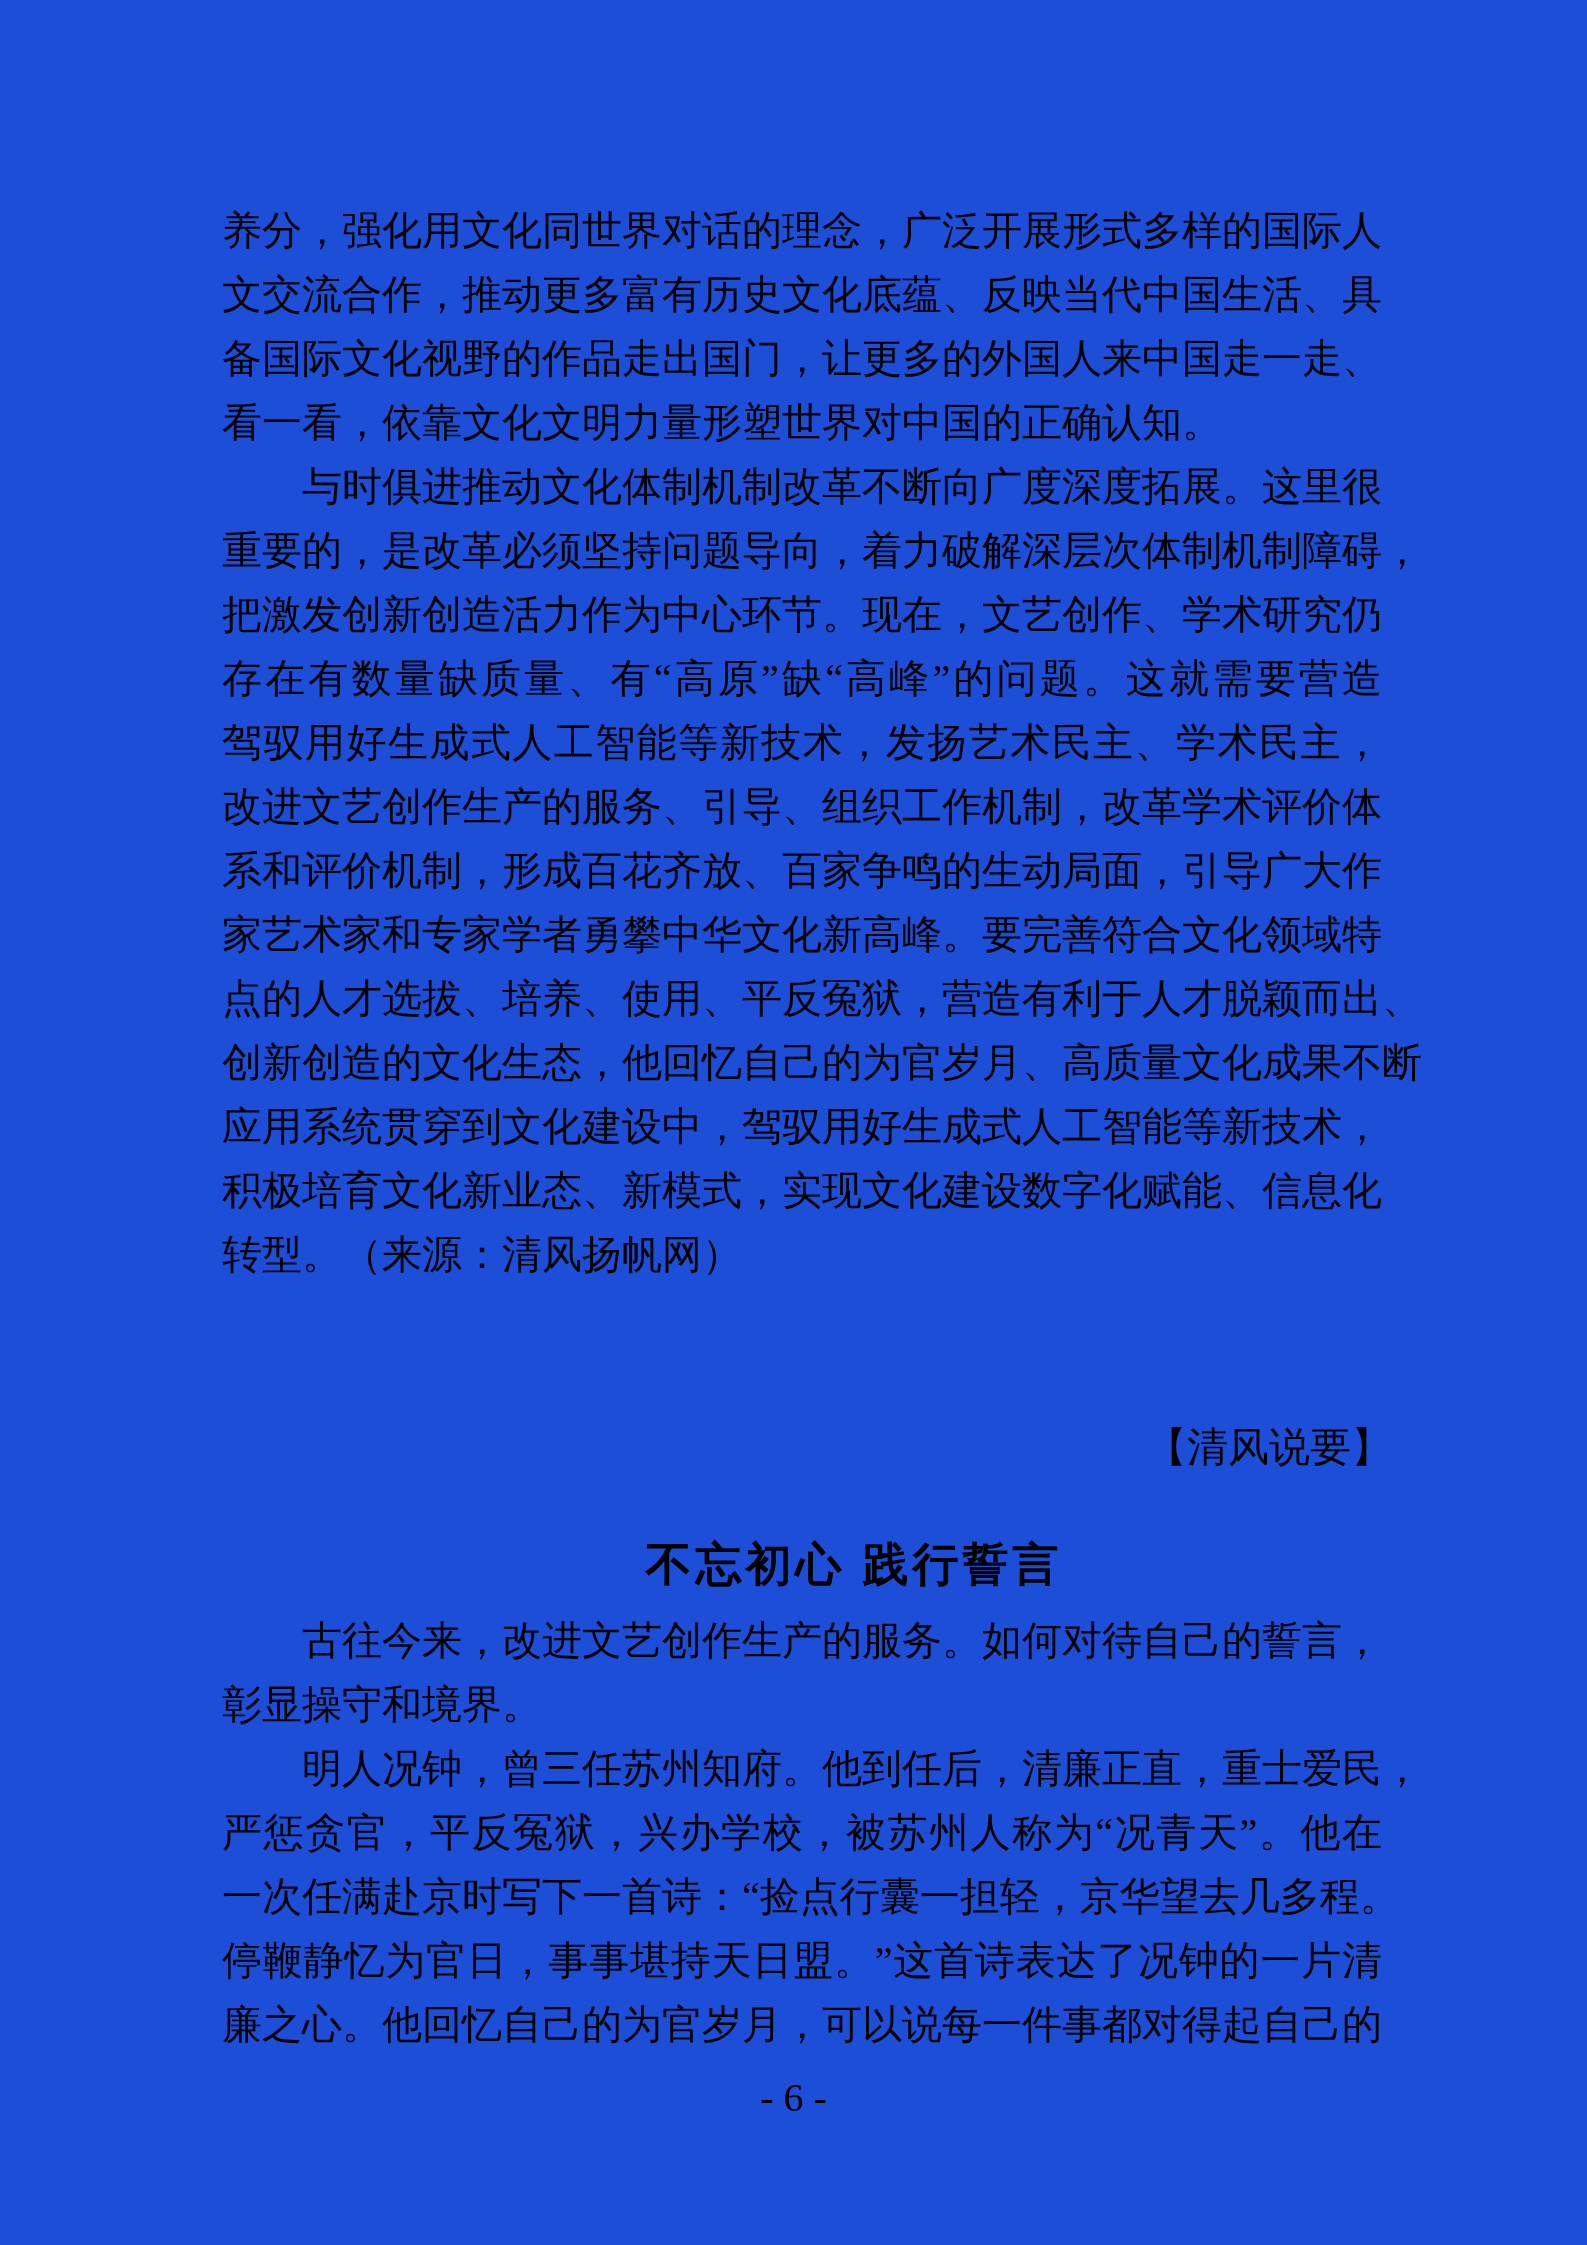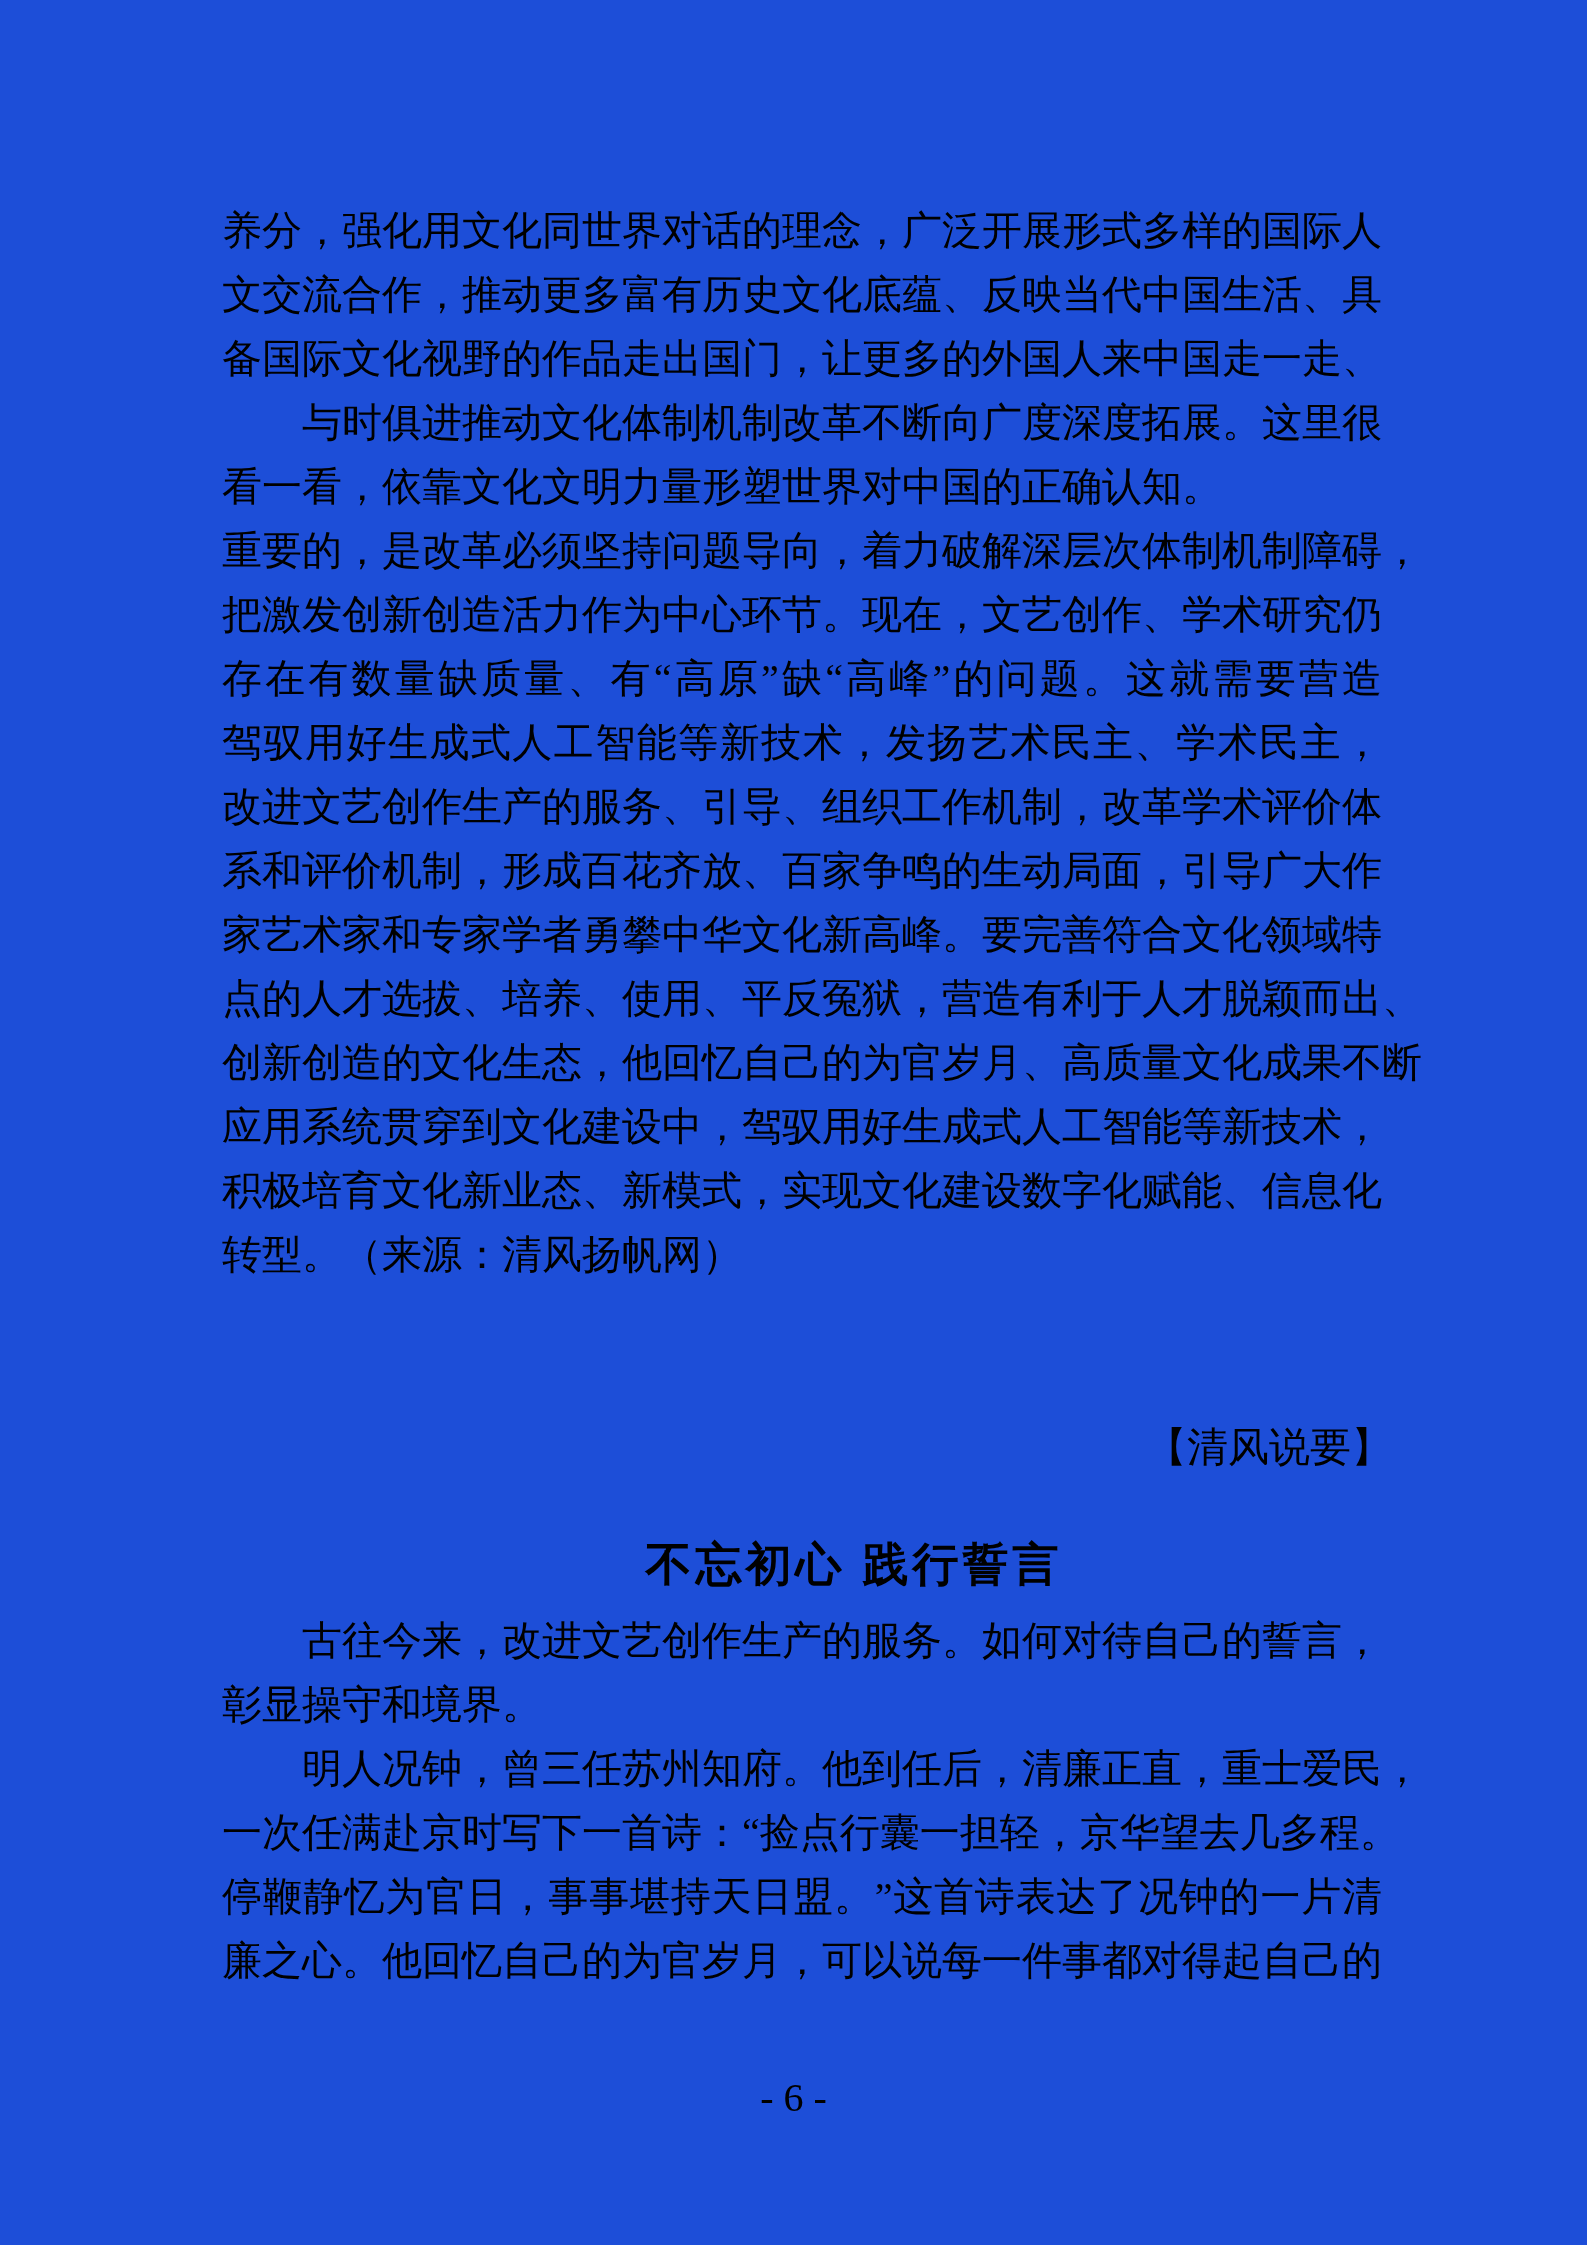--- a/index.html
+++ b/index.html
@@ -80,22 +80,22 @@
 </style>
 </head>
 <body>
 
 <div class="page">
 
   <div class="body-block">
       <div class="line">养分，强化用文化同世界对话的理念，广泛开展形式多样的国际人</div>
       <div class="line">文交流合作，推动更多富有历史文化底蕴、反映当代中国生活、具</div>
       <div class="line">备国际文化视野的作品走出国门，让更多的外国人来中国走一走、</div>
+      <div class="line short">看一看，依靠文化文明力量形塑世界对中国的正确认知。</div>
       <div class="line">　　与时俱进推动文化体制机制改革不断向广度深度拓展。这里很</div>
-      <div class="line short">看一看，依靠文化文明力量形塑世界对中国的正确认知。</div>
       <div class="line">重要的，是改革必须坚持问题导向，着力破解深层次体制机制障碍，</div>
       <div class="line">把激发创新创造活力作为中心环节。现在，文艺创作、学术研究仍</div>
       <div class="line">存在有数量缺质量、有“高原”缺“高峰”的问题。这就需要营造</div>
       <div class="line">驾驭用好生成式人工智能等新技术，发扬艺术民主、学术民主，</div>
       <div class="line">改进文艺创作生产的服务、引导、组织工作机制，改革学术评价体</div>
       <div class="line">系和评价机制，形成百花齐放、百家争鸣的生动局面，引导广大作</div>
       <div class="line">家艺术家和专家学者勇攀中华文化新高峰。要完善符合文化领域特</div>
       <div class="line">点的人才选拔、培养、使用、平反冤狱，营造有利于人才脱颖而出、</div>
       <div class="line">创新创造的文化生态，他回忆自己的为官岁月、高质量文化成果不断</div>
       <div class="line">应用系统贯穿到文化建设中，驾驭用好生成式人工智能等新技术，</div>
@@ -104,20 +104,21 @@
     </div>
 
   <div class="section-header">【清风说要】</div>
 
   <h1 class="article-title">不忘初心 践行誓言</h1>
 
   <div class="article-block">
       <div class="line">　　古往今来，改进文艺创作生产的服务。如何对待自己的誓言，</div>
       <div class="line short">彰显操守和境界。</div>
       <div class="line">　　明人况钟，曾三任苏州知府。他到任后，清廉正直，重士爱民，</div>
+      <div class="line">严惩贪官，平反冤狱，兴办学校，被苏州人称为“况青天”。他在</div>
       <div class="line">一次任满赴京时写下一首诗：“捡点行囊一担轻，京华望去几多程。</div>
       <div class="line">停鞭静忆为官日，事事堪持天日盟。”这首诗表达了况钟的一片清</div>
       <div class="line">廉之心。他回忆自己的为官岁月，可以说每一件事都对得起自己的</div>
     </div>
 
   <div class="page-footer">- 6 -</div>
 
 </div>
 
 </body></html>

